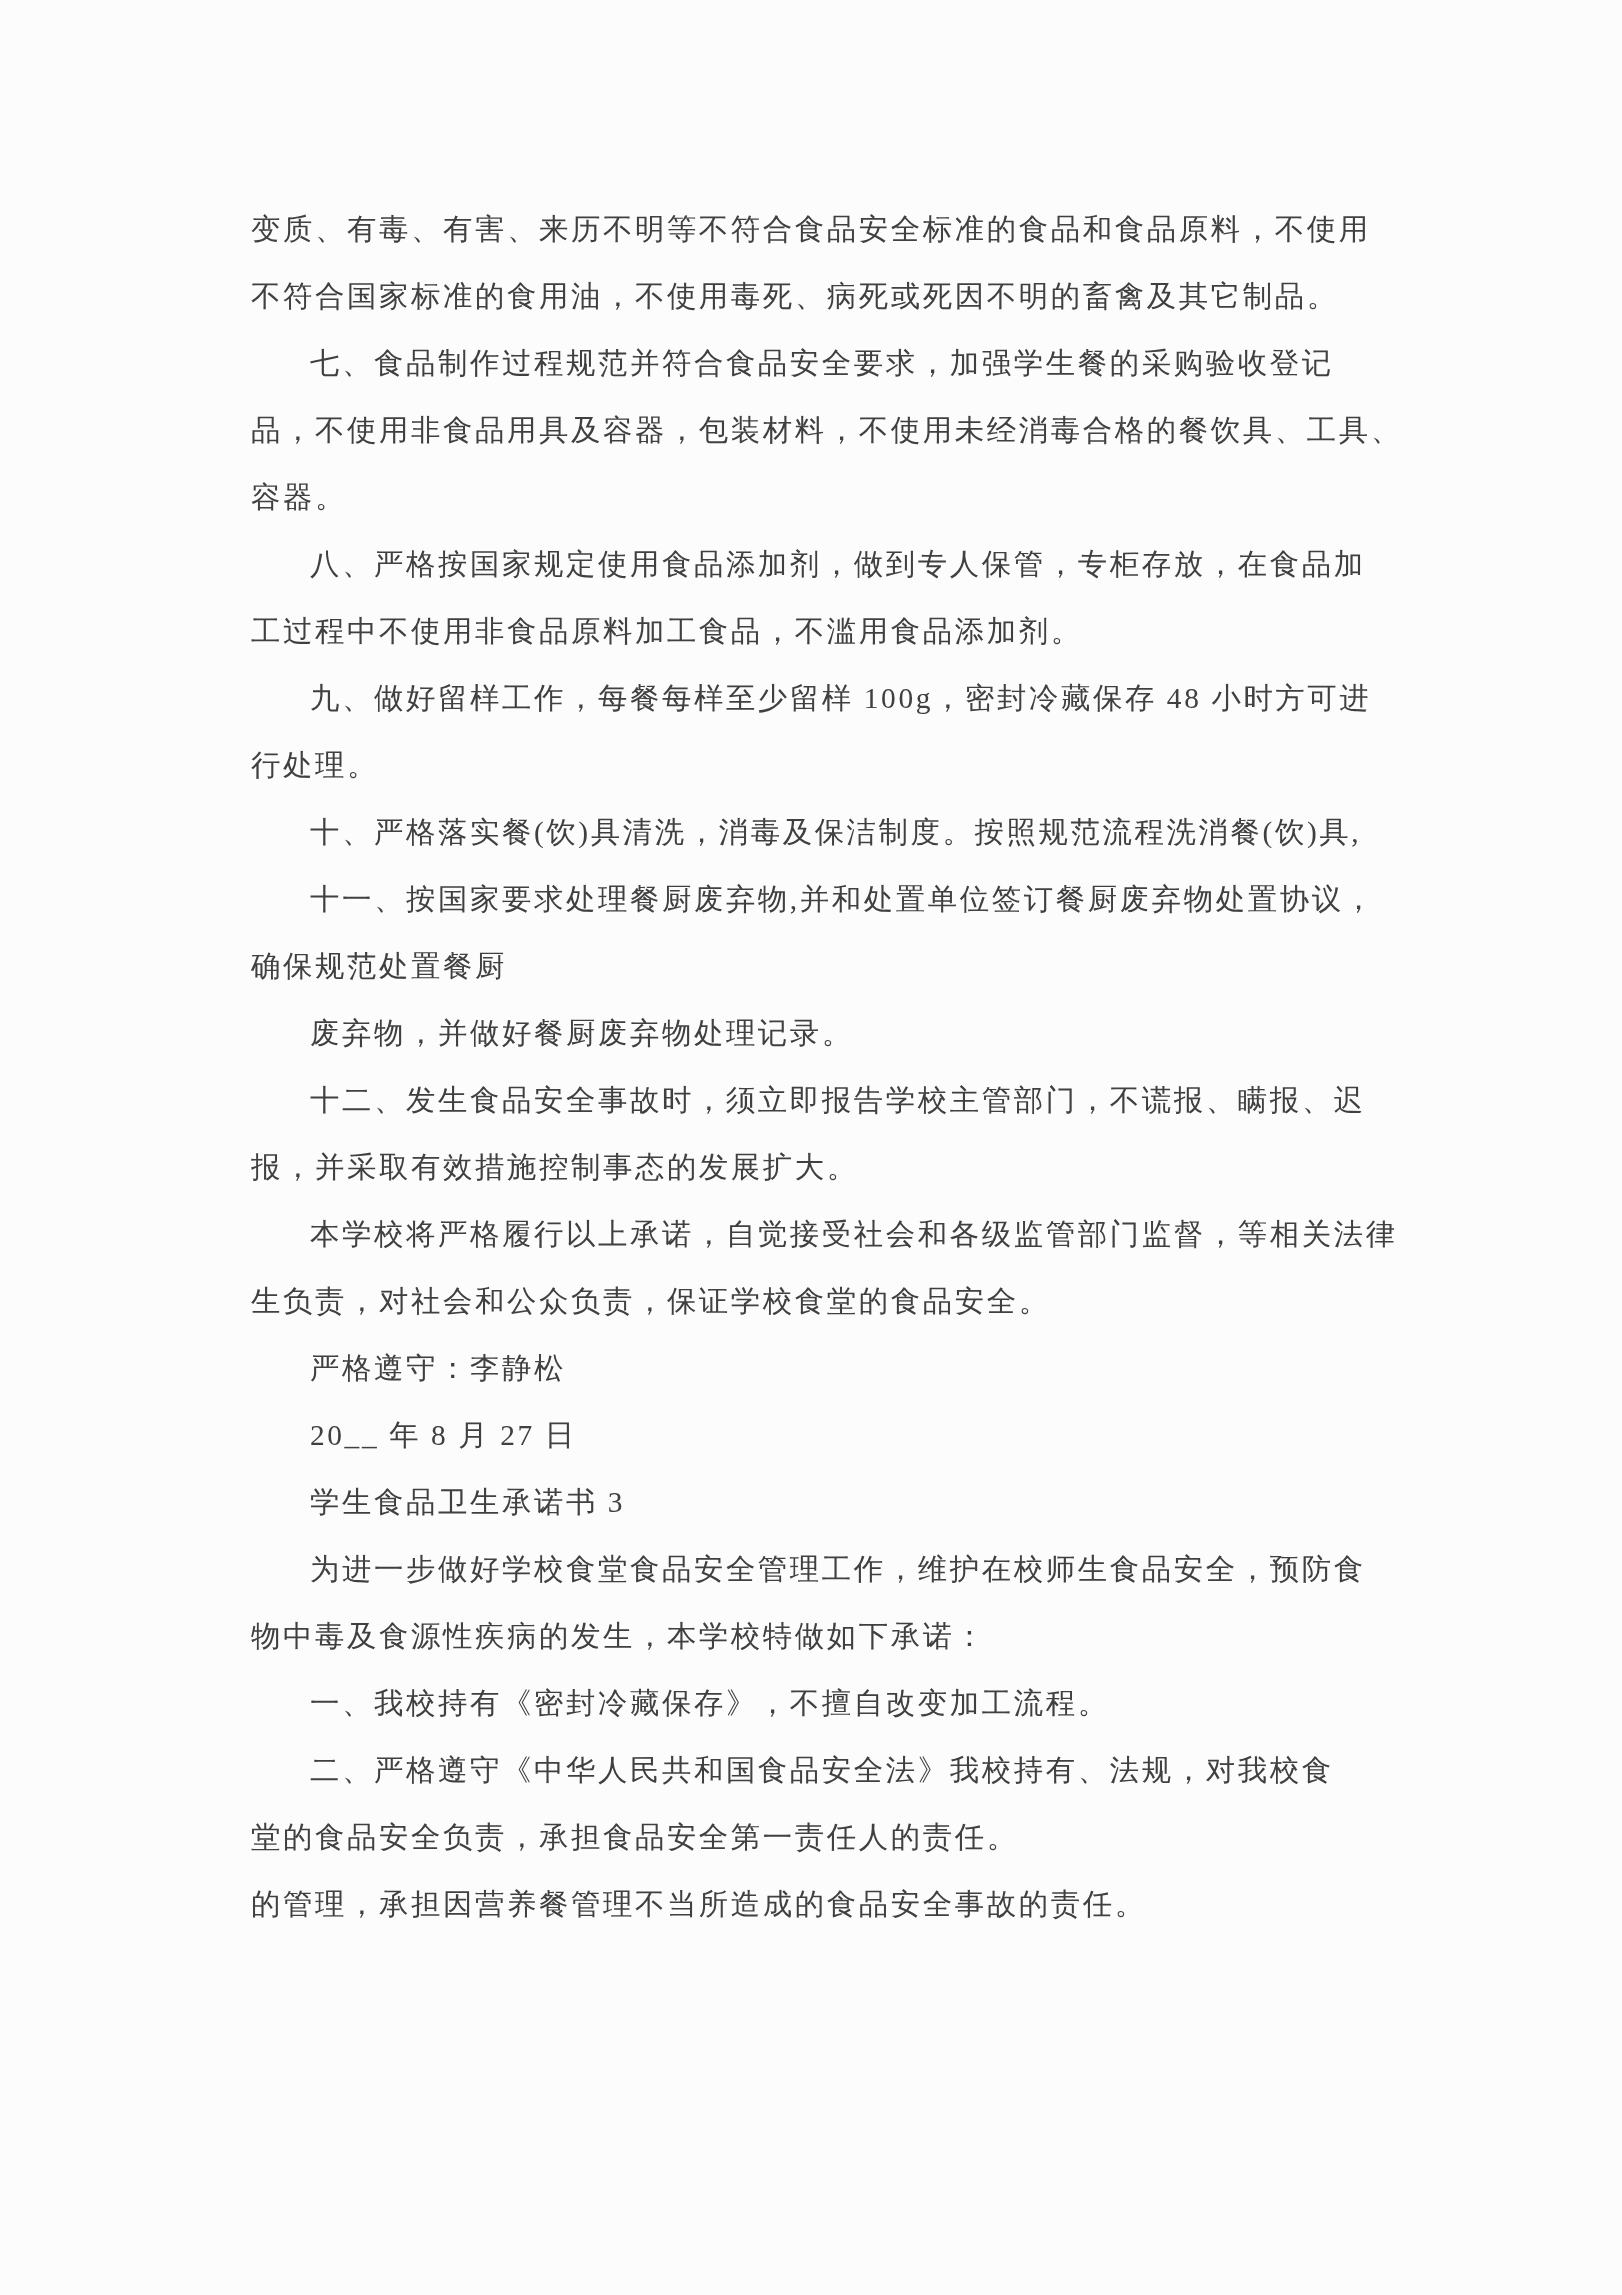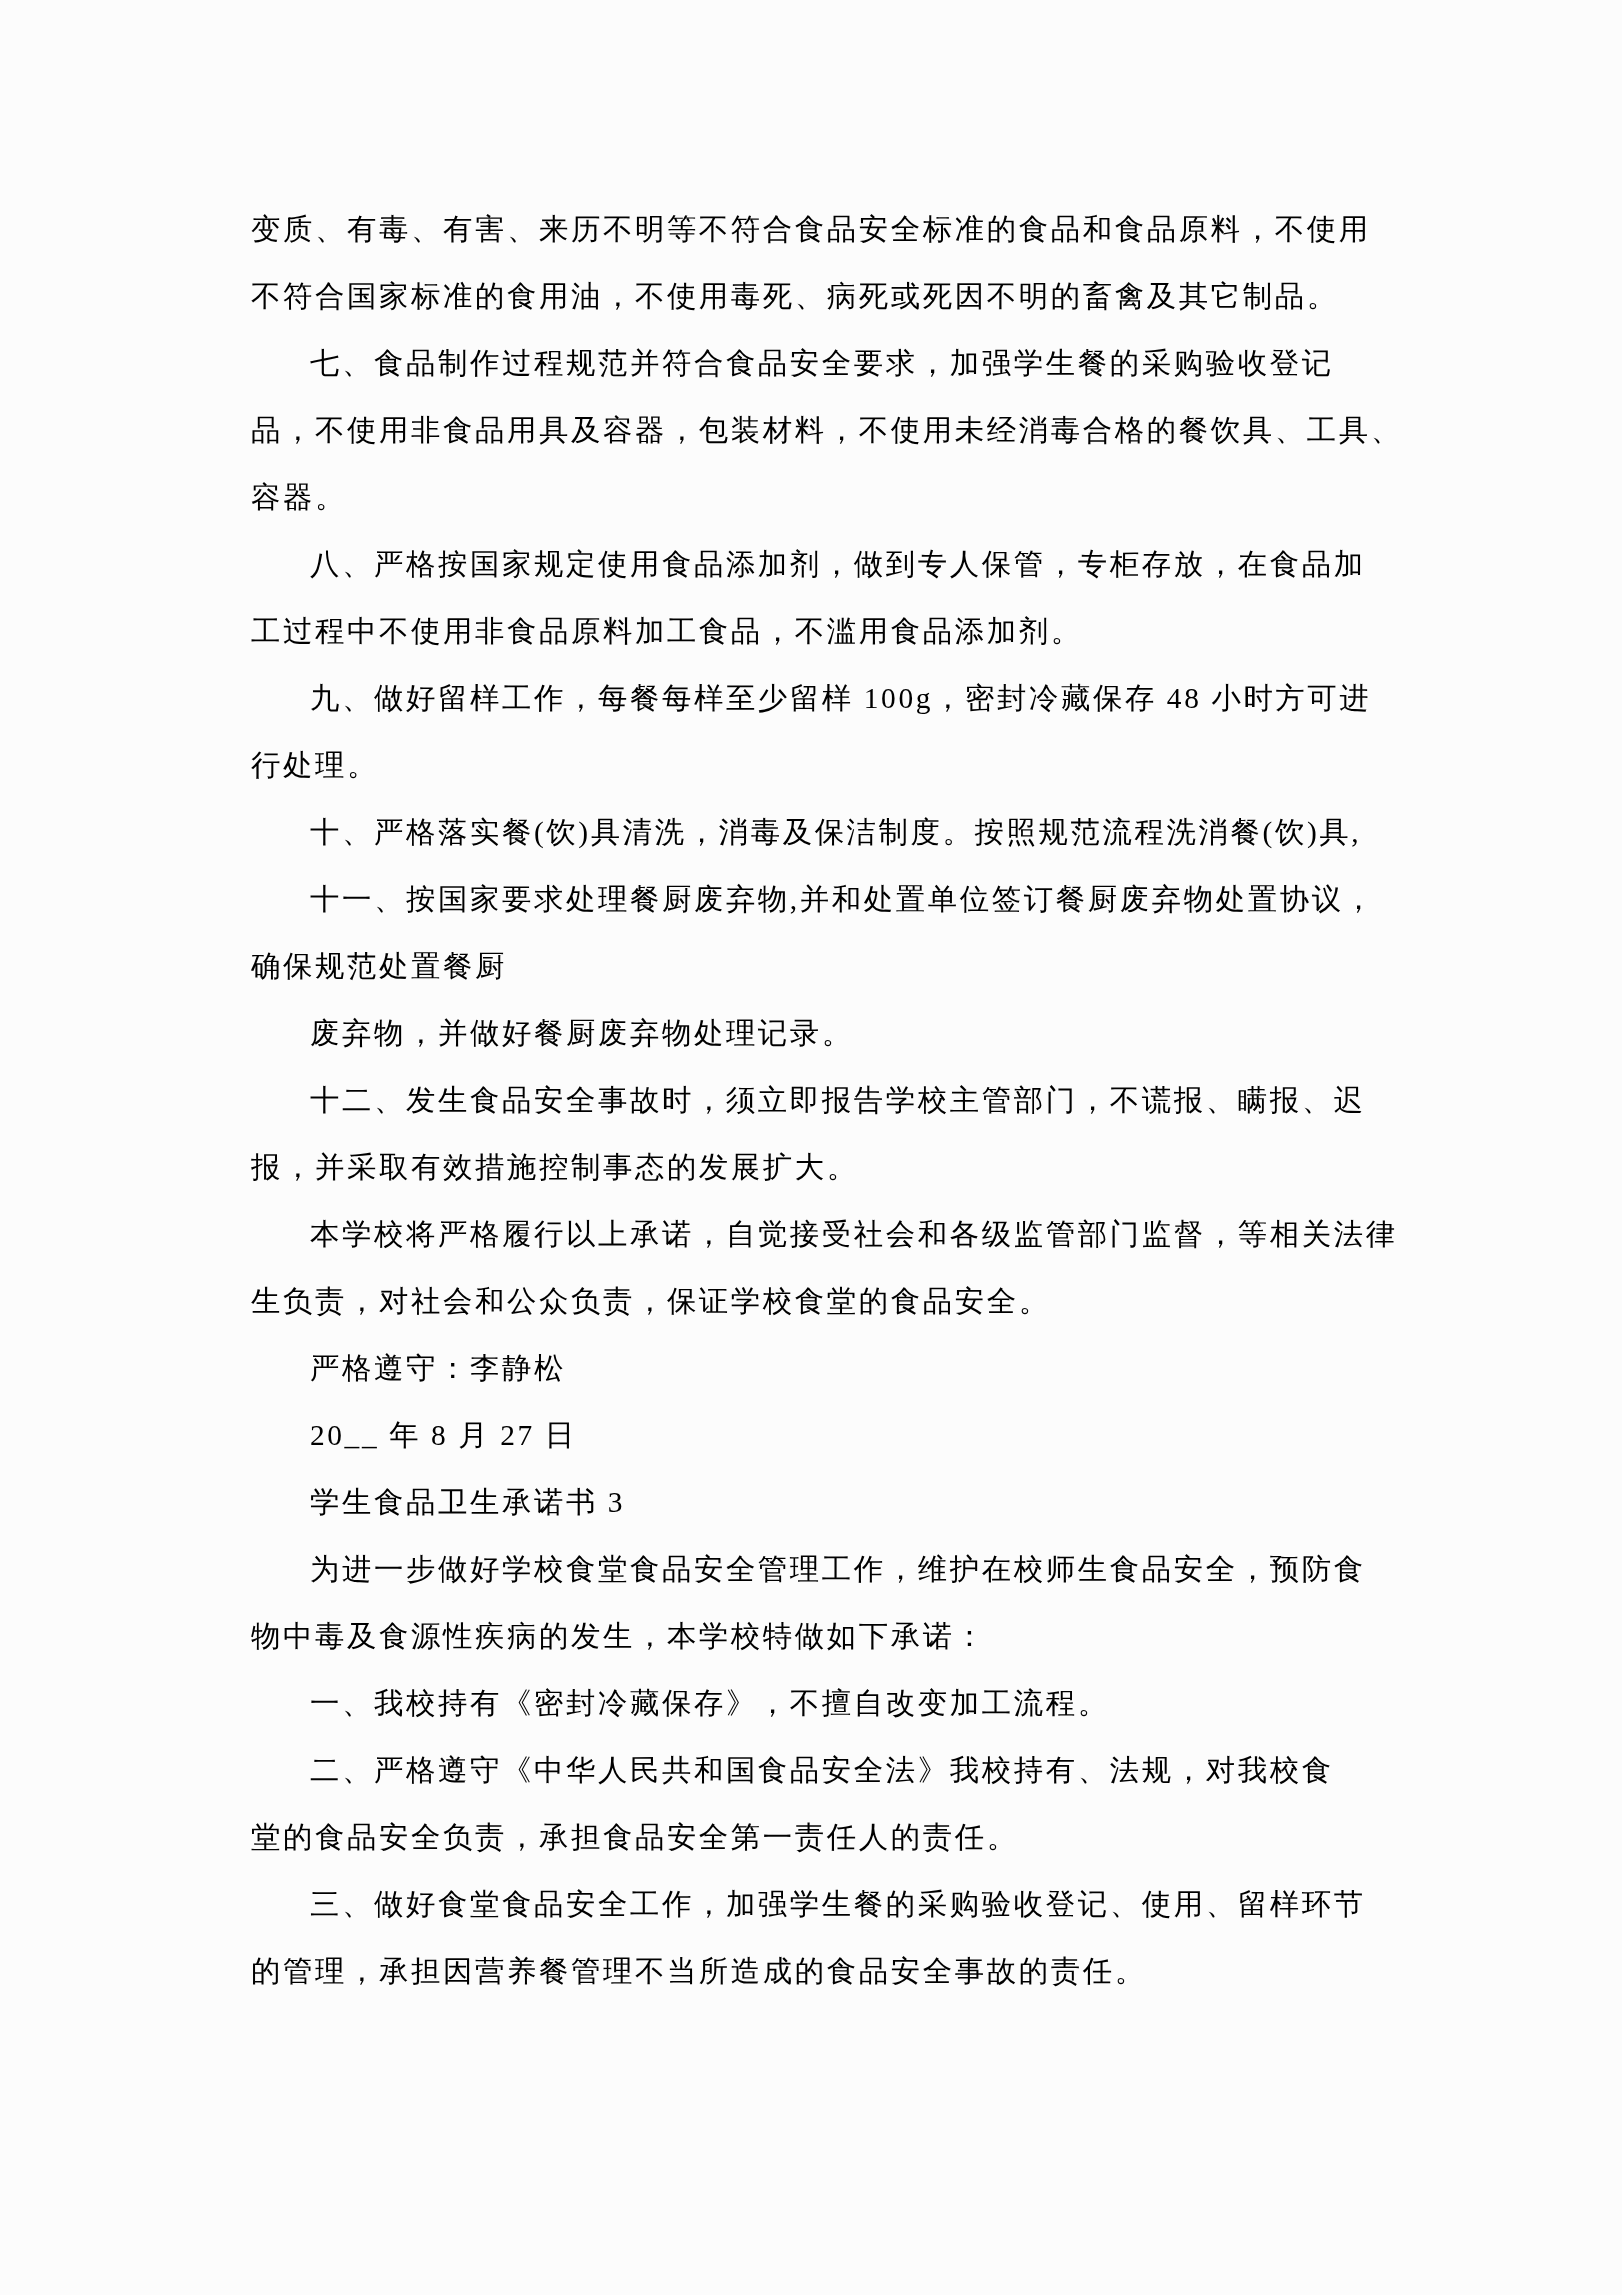--- a/index.html
+++ b/index.html
@@ -11,21 +11,21 @@
     position: relative;
     width: 1623px;
     height: 2295px;
     box-sizing: border-box;
     background: #fcfcfc;
     padding: 196px 222px 0 251px;
     font-family: "Liberation Serif", "DejaVu Serif", serif;
     font-size: 29.4px;
     line-height: 67px;
     letter-spacing: 2.6px;
-    color: #000000;
+    color: #404040;
     overflow: hidden;
   }
   .line {
     height: 67px;
     white-space: nowrap;
   }
   .line.indent {
     padding-left: 59px;
   }
 </style>
@@ -51,16 +51,15 @@
   <div class="line indent">本学校将严格履行以上承诺，自觉接受社会和各级监管部门监督，等相关法律</div>
   <div class="line">生负责，对社会和公众负责，保证学校食堂的食品安全。</div>
   <div class="line indent">严格遵守：李静松</div>
   <div class="line indent">20__ 年 8 月 27 日</div>
   <div class="line indent">学生食品卫生承诺书 3</div>
   <div class="line indent">为进一步做好学校食堂食品安全管理工作，维护在校师生食品安全，预防食</div>
   <div class="line">物中毒及食源性疾病的发生，本学校特做如下承诺：</div>
   <div class="line indent">一、我校持有《密封冷藏保存》，不擅自改变加工流程。</div>
   <div class="line indent">二、严格遵守《中华人民共和国食品安全法》我校持有、法规，对我校食</div>
   <div class="line">堂的食品安全负责，承担食品安全第一责任人的责任。</div>
-  <div class="line indent">三、做好食堂食品安全工作，加强学生餐的采购验收登记、使用、留样环节</div>
   <div class="line">的管理，承担因营养餐管理不当所造成的食品安全事故的责任。</div>
 </div>
 
 
 </body></html>

